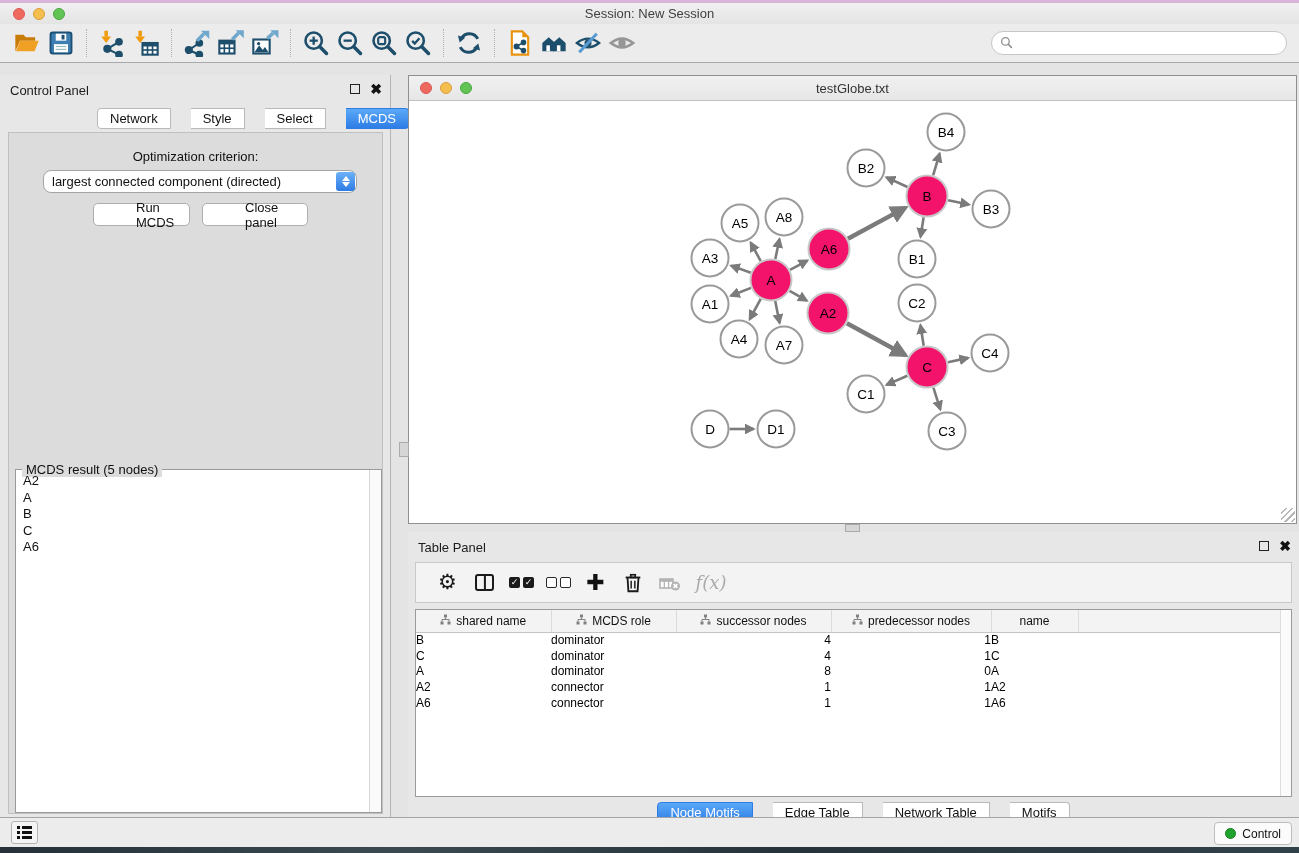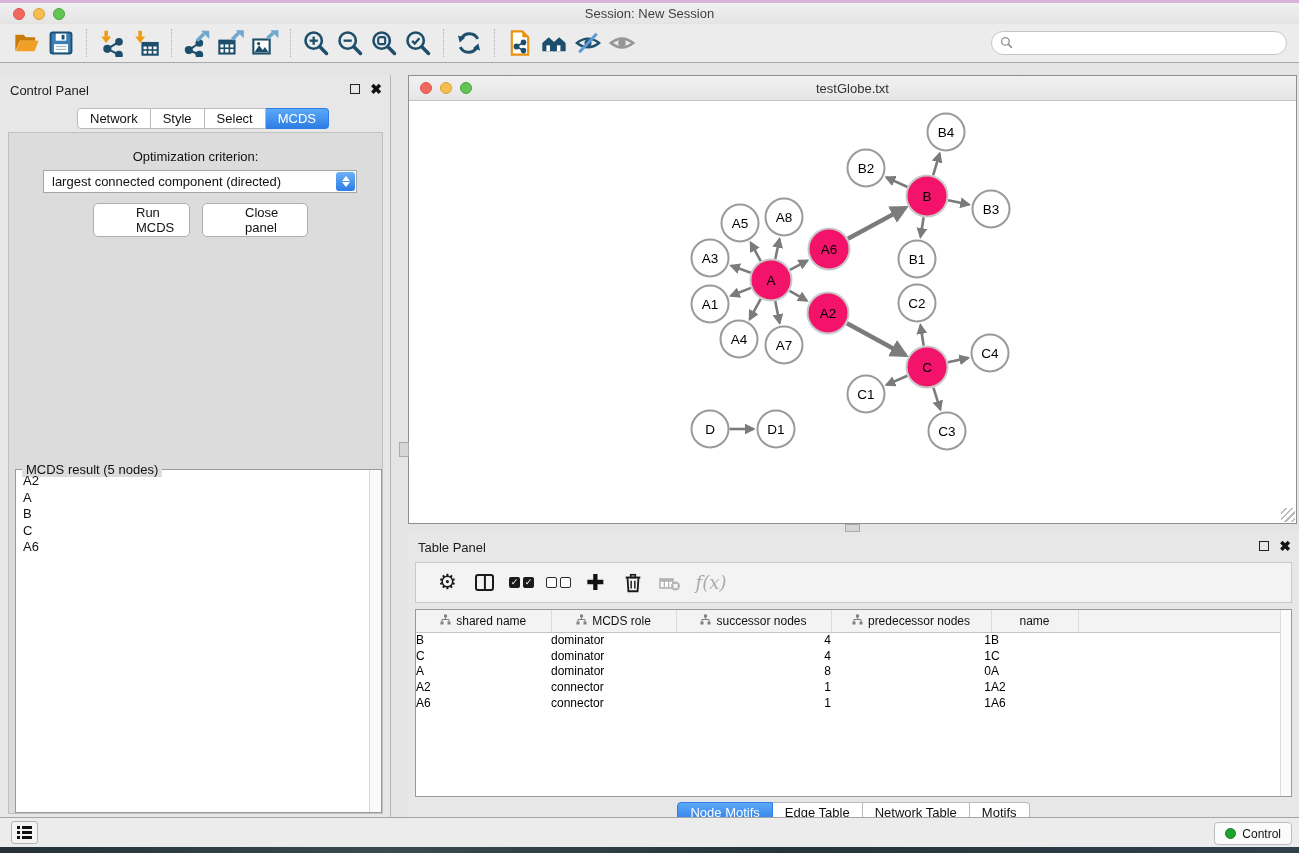--- a/index.html
+++ b/index.html
@@ -36,37 +36,37 @@
     border-right:1px solid #b5b5b5; }
   .panel-head { position:absolute; left:0; top:4px; width:100%; height:22px; }
   .panel-title { position:absolute; left:10px; top:4px; font-size:13px; color:#1c1c1c; }
   .panel-btns { position:absolute; right:8px; top:4px; display:flex; gap:10px; align-items:center; }
   .float-box { width:10px; height:10px; border:1.6px solid #222; background:transparent; cursor:pointer; }
   .close-x { font-size:14px; font-weight:bold; color:#111; line-height:12px; cursor:pointer; }
 
   .seg-tabs { position:absolute; display:flex; height:21px; }
   .cp-tabs { left:77px; top:33px; }
   .seg-tab { height:21px; background:#fff; border:1px solid #b9b9b9; border-left:none;
-    font-size:13px; color:#111; display:flex; align-items:center; justify-content:center; cursor:pointer; padding:0 12px; }
+    font-size:13px; color:#111; display:flex; align-items:center; justify-content:center; cursor:pointer; padding:0 12px;margin-left:20px; }
   .seg-tab:first-child { border-left:1px solid #b9b9b9; border-radius:4px 0 0 4px; }
   .seg-tab:last-child { border-radius:0 4px 4px 0; }
   .seg-tab.sel { background:linear-gradient(#5ba9f7,#2e7de6); border-color:#2e7de6; color:#fff; }
 
   .cp-content { position:absolute; left:8px; top:57px; width:375px; height:682px;
     background:#dcdcdc; border:1px solid #c0c0c0; }
   .opt-label { position:absolute; left:0; width:100%; top:16px; text-align:center; font-size:13px; color:#111; }
   .dropdown { position:absolute; left:34px; top:37px; width:314px; height:23px; background:#fff;
-    border:1px solid #a5a5a5; border-radius:0; display:flex; align-items:center; cursor:pointer; }
+    border:1px solid #a5a5a5; border-radius:8px; display:flex; align-items:center; cursor:pointer; }
   .dropdown .val { flex:1; font-size:13px; padding-left:8px; color:#111; white-space:nowrap; overflow:hidden; }
   .dd-stepper { width:19px; height:19px; margin-right:1px; border-radius:3px;
     background:linear-gradient(#6db1f8,#2d7be5); display:flex; flex-direction:column;
     align-items:center; justify-content:center; gap:1px; }
   .dd-stepper .up { width:0; height:0; border-left:4px solid transparent; border-right:4px solid transparent; border-bottom:5px solid #fff; }
   .dd-stepper .dn { width:0; height:0; border-left:4px solid transparent; border-right:4px solid transparent; border-top:5px solid #fff; }
-  .cp-btn { position:absolute; top:70px; height:34px; background:#fff; border:1px solid #aeaeae;
+  .cp-btn { position:absolute; top:70px; height:23px; background:#fff; border:1px solid #aeaeae;
     border-radius:5px; font-size:13px; color:#111; display:flex; align-items:center; justify-content:center; cursor:pointer;padding-left:42px; }
   #btn-run { left:84px; width:97px; }
   #btn-close { left:193px; width:106px; }
 
   .mcds-fieldset { position:absolute; left:6px; top:336px; width:367px; height:344px;
     border:1px solid #9a9a9a; background:#fff; }
   .mcds-legend { position:absolute; top:-8px; left:6px; background:#dcdcdc; padding:0 4px; font-size:13px; color:#111; }
   .mcds-list { position:absolute; left:1px; top:3px; bottom:1px; right:13px; overflow:hidden; }
   .mcds-item { font-size:13px; color:#111; padding:1px 0 1px 6px; line-height:14.5px; cursor:default; }
   .mcds-scroll { position:absolute; top:0; bottom:0; right:0; width:12px; background:#fafafa; border-left:1px solid #d8d8d8; }

